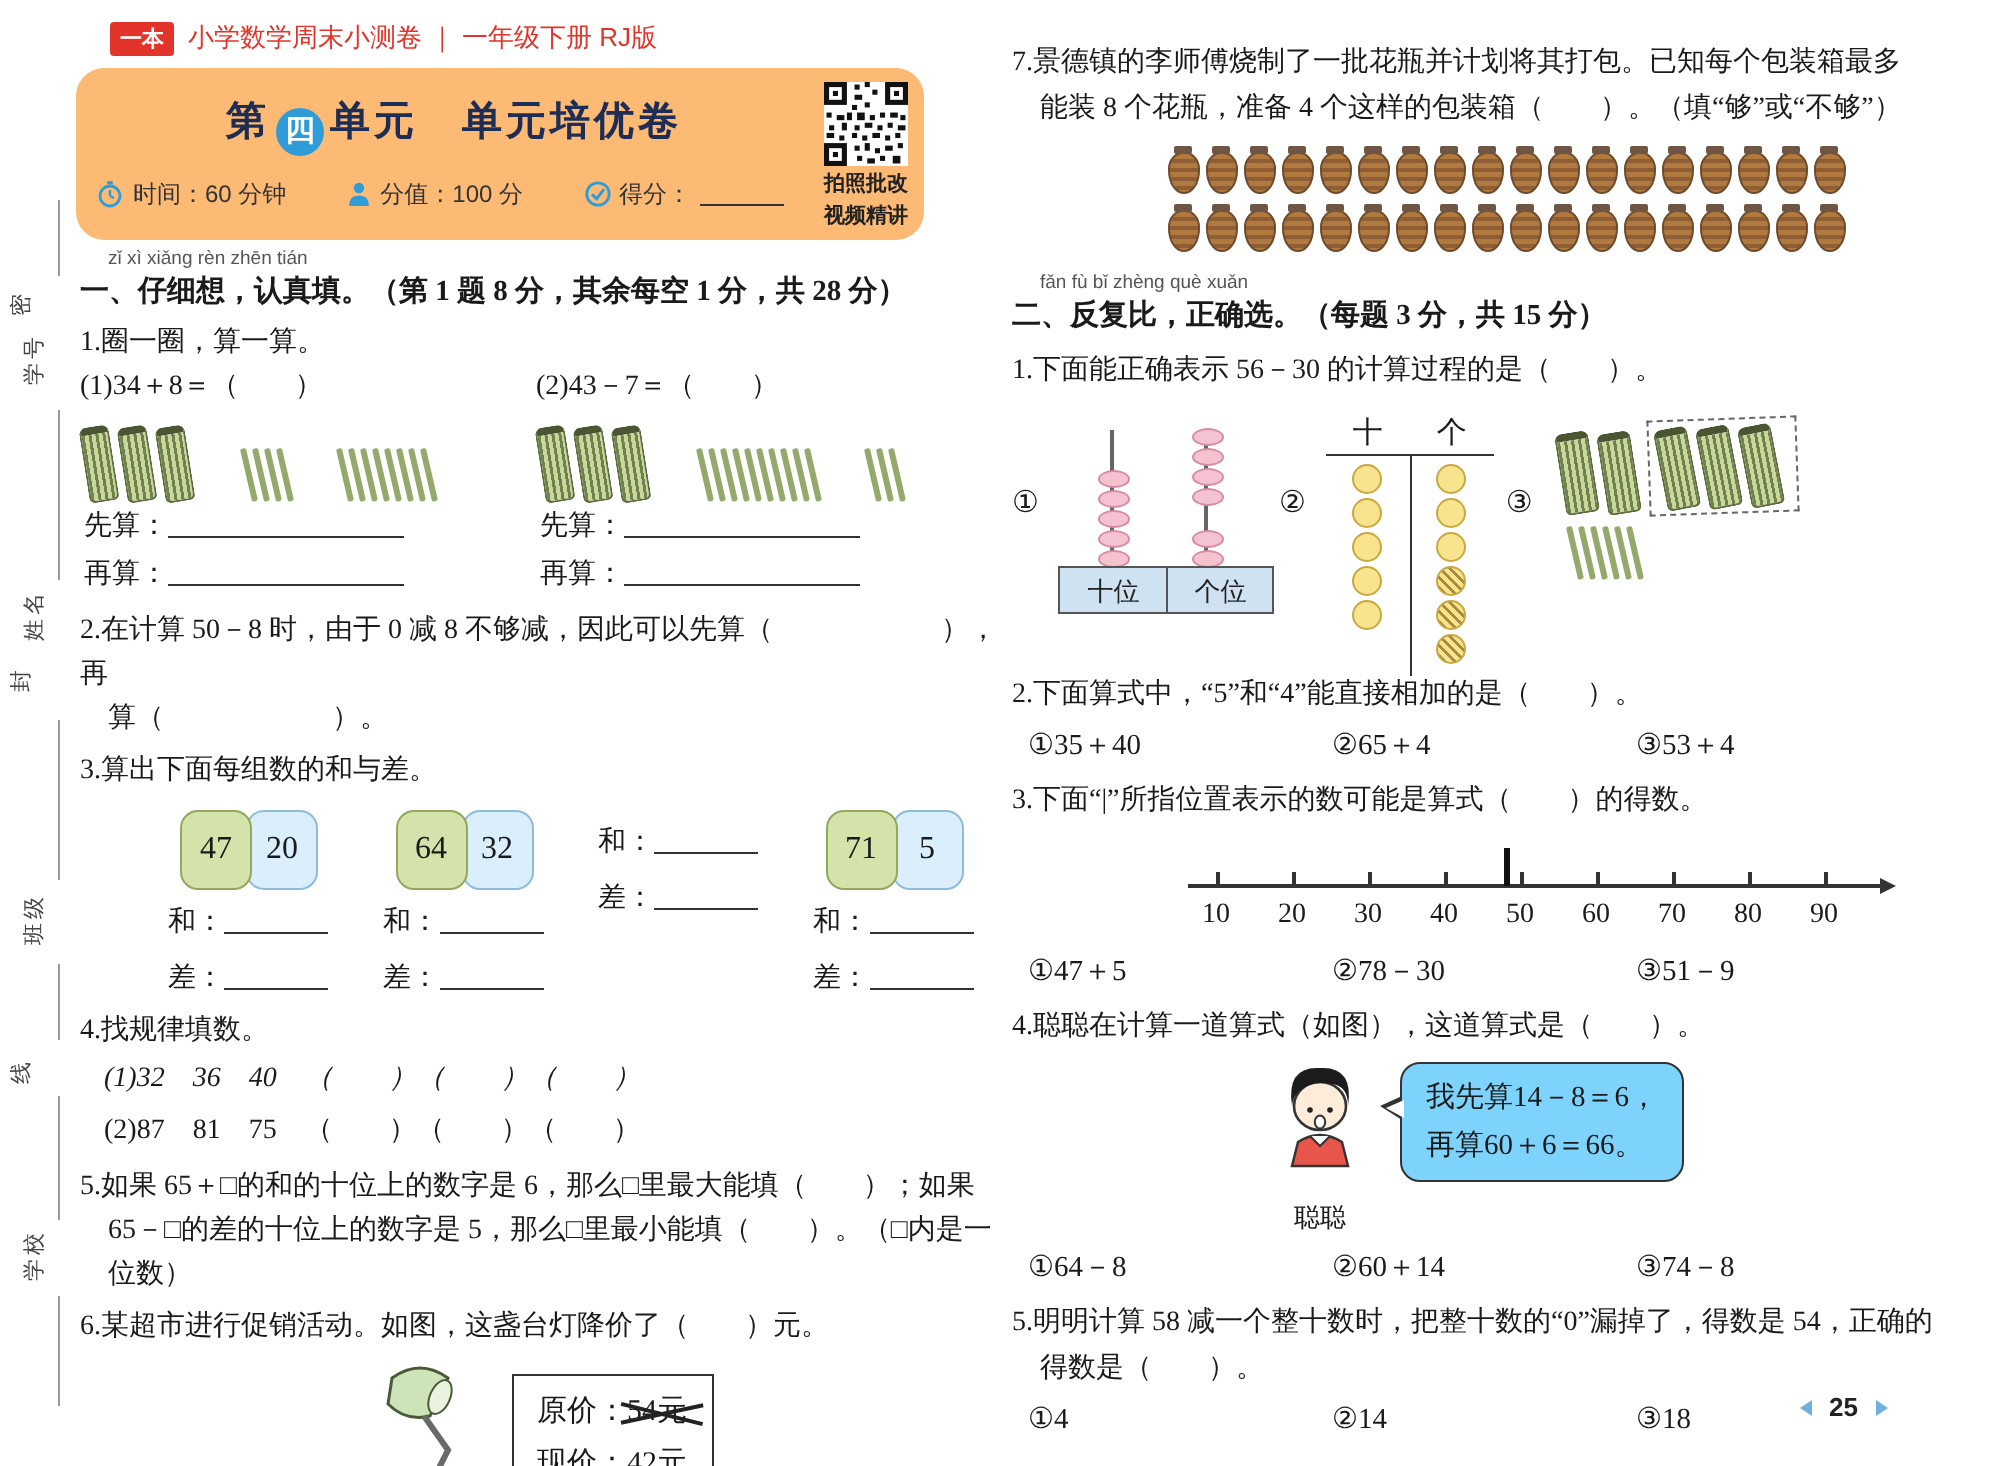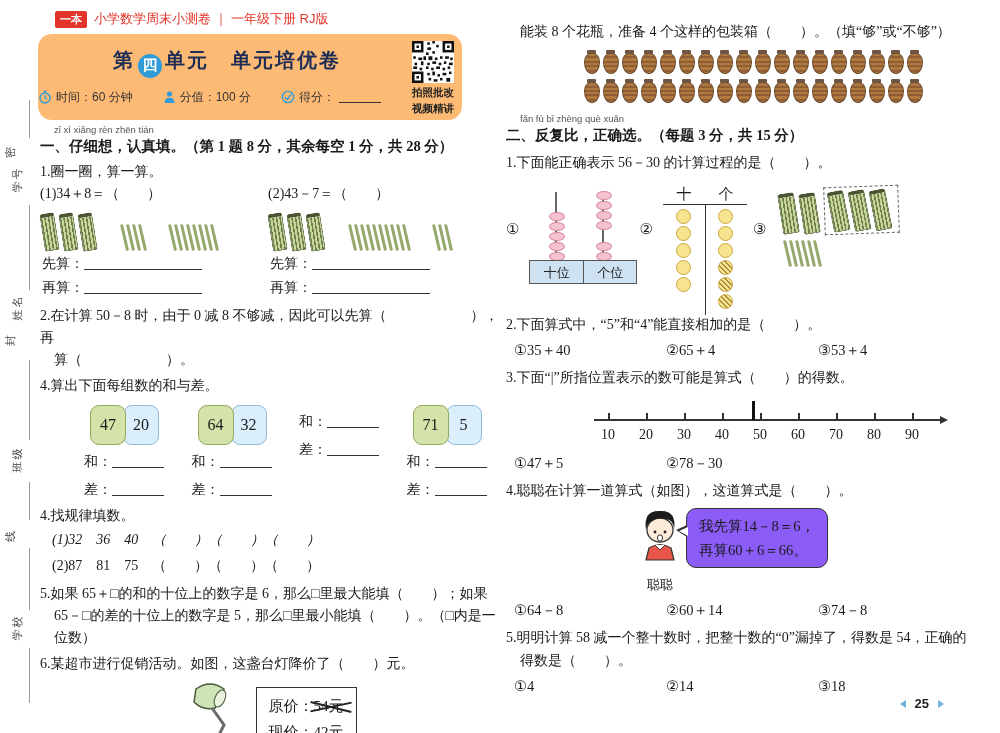--- a/index.html
+++ b/index.html
@@ -13,21 +13,21 @@
   
   .brand{position:absolute;left:55px;top:10px;display:flex;align-items:center;gap:7px;font-family:"Liberation Sans",sans-serif;}
   .badge{background:#e2342a;color:#fff;font-size:11px;font-weight:bold;padding:1px 5px;border-radius:2px;}
   .series{color:#e2342a;font-size:13px;font-weight:normal;}
 
   
   .titlebox{position:absolute;left:38px;top:34px;width:424px;height:86px;background:#fdba74;border-radius:14px;font-family:"Liberation Sans",sans-serif;}
   .title-row{margin-top:13px;text-align:center;font-size:20px;font-weight:bold;color:#1d2d55;letter-spacing:2px;padding-right:46px;}
   .unit-circle{display:inline-flex;align-items:center;justify-content:center;width:24px;height:24px;border-radius:50%;
                background:#2f9cd8;color:#fff;font-size:15px;vertical-align:-3px;margin:0 3px;letter-spacing:0;}
-  .meta-row{margin-top:11px;display:flex;gap:30px;padding-right:60px;font-size:12px;color:#333;align-items:center;}
+  .meta-row{margin-top:11px;display:flex;justify-content:center;gap:30px;padding-right:60px;font-size:12px;color:#333;align-items:center;}
   .meta-item{display:flex;align-items:center;gap:4px;}
   .meta-item svg{display:block;}
   .score-blank{display:inline-block;width:42px;border-bottom:1px solid #333;height:11px;}
   .qr{position:absolute;right:6px;top:7px;width:46px;text-align:center;}
   .qr svg{display:block;margin:0 auto;background:#fff;}
   .qr-cap{font-size:10.5px;font-weight:bold;color:#222;line-height:13px;margin-top:3px;white-space:nowrap;}
 
   
   .col-l{position:absolute;left:40px;top:124px;width:460px;font-size:14px;line-height:22px;}
   .col-r{position:absolute;left:506px;top:16px;width:470px;font-size:14px;line-height:23px;}
@@ -111,21 +111,21 @@
   .nl-axis{position:absolute;left:0;top:16px;width:346px;height:1.5px;background:#333;}
   .nl-arrow{position:absolute;left:346px;top:12.5px;width:0;height:0;border-top:4.5px solid transparent;border-bottom:4.5px solid transparent;border-left:8px solid #333;}
   i.nl-tick{position:absolute;top:10px;width:1.5px;height:7px;background:#333;}
   .nl-label{position:absolute;top:20px;width:26px;text-align:center;font-size:14px;}
   i.nl-pointer{position:absolute;top:-2px;width:2.5px;height:19px;background:#111;}
 
   
   .boy-row{display:flex;align-items:flex-start;margin:6px 0 0 128px;}
   .boy{width:52px;text-align:center;}
   .boy-name{font-size:13px;margin-top:0px;}
-  .bubble{position:relative;border:1.5px solid #333;border-radius:10px;padding:5px 12px;font-size:14.5px;line-height:24px;background:#8b5cf6;}
+  .bubble{position:relative;border:1.5px solid #333;border-radius:10px;padding:5px 12px;font-size:14.5px;line-height:24px;margin-left:14px;background:#7dd3fc;}
   .bubble::before{content:"";position:absolute;left:-11px;top:16px;width:0;height:0;
       border-top:5px solid transparent;border-bottom:7px solid transparent;border-right:11px solid #333;}
   .bubble::after{content:"";position:absolute;left:-8px;top:17.5px;width:0;height:0;
       border-top:4px solid transparent;border-bottom:5px solid transparent;border-right:9px solid #fff;}
 
   
   .pager{position:absolute;right:56px;bottom:22px;display:flex;align-items:center;gap:9px;font-family:"Liberation Sans",sans-serif;text-align:right;}
   .tri-l{width:0;height:0;border-top:4.5px solid transparent;border-bottom:4.5px solid transparent;border-right:6.5px solid #6fb1dc;}
   .tri-r{width:0;height:0;border-top:4.5px solid transparent;border-bottom:4.5px solid transparent;border-left:6.5px solid #6fb1dc;}
   .pagenum{font-size:13px;font-weight:bold;color:#222;}
@@ -311,21 +311,21 @@
         </div>
       </div>
     </div>
 
     <div class="q">
       <div class="qt">2.在计算 50－8 时，由于 0 减 8 不够减，因此可以先算（　　　　　　），再</div>
       <div class="qt" style="margin-left:14px;">算（　　　　　　）。</div>
     </div>
 
     <div class="q">
-      <div class="qt">4.算出下面每组数的和与差。</div>
+      <div class="qt">3.算出下面每组数的和与差。</div>
       <div class="pairs-row">
         <div class="pair-col">
           <div class="pairbox">
               <span class="numcard g">47</span>
               <span class="numcard b">20</span>
             </div>
           <div class="sumline"><span>和：</span><span class="u u54"></span></div>
           <div class="sumline"><span>差：</span><span class="u u54"></span></div>
         </div>
         <div class="pair-col">
@@ -376,20 +376,21 @@
         <div class="pricebox">
           <div><span>原价：</span><span class="oldprice">54元</span></div>
           <div><span>现价：</span><span>42元</span></div>
         </div>
       </div>
     </div>
   </div>
 
   <div class="col-r">
     <div class="q">
+      <div class="qt">7.景德镇的李师傅烧制了一批花瓶并计划将其打包。已知每个包装箱最多</div>
       <div class="qt" style="margin-left:14px;">能装 8 个花瓶，准备 4 个这样的包装箱（　　）。（填“够”或“不够”）</div>
       <div class="vases">
           <div class="vase-row">
             <i class="vase"></i>
             <i class="vase"></i>
             <i class="vase"></i>
             <i class="vase"></i>
             <i class="vase"></i>
             <i class="vase"></i>
             <i class="vase"></i>
@@ -540,20 +541,21 @@
           <span class="nl-label" style="left: 229px;">70</span>
           <i class="nl-tick" style="left: 280px;"></i>
           <span class="nl-label" style="left: 267px;">80</span>
           <i class="nl-tick" style="left: 318px;"></i>
           <span class="nl-label" style="left: 305px; text-align: center;">90</span>
           <i class="nl-pointer" style="left: 158.4px;"></i>
         </div>
       <div class="opts">
           <span class="opt">①47＋5</span>
           <span class="opt">②78－30</span>
+          <span class="opt">③51－9</span>
         </div>
     </div>
 
     <div class="q">
       <div class="qt">4.聪聪在计算一道算式（如图），这道算式是（　　）。</div>
       <div class="boy-row">
         <div class="boy">
           <svg width="46" height="58" viewBox="0 0 46 58">
             <ellipse cx="23" cy="22" rx="13" ry="12" fill="#fdecd9" stroke="#333" stroke-width="1.3"></ellipse>
             <path d="M9 22 Q6 2 23 3 Q40 2 37 22 Q37 12 29 11 Q18 9 12 15 Q9.5 17.5 9 22 Z" fill="#1c1c1c"></path>

